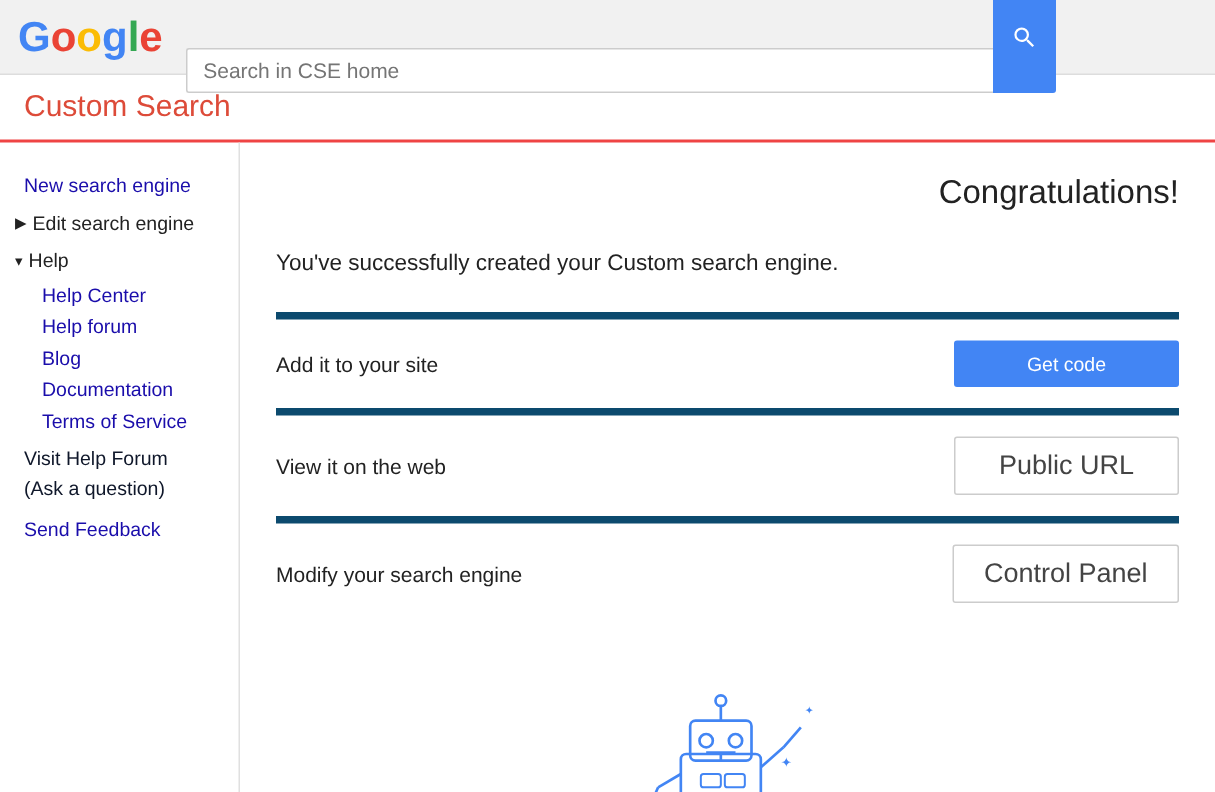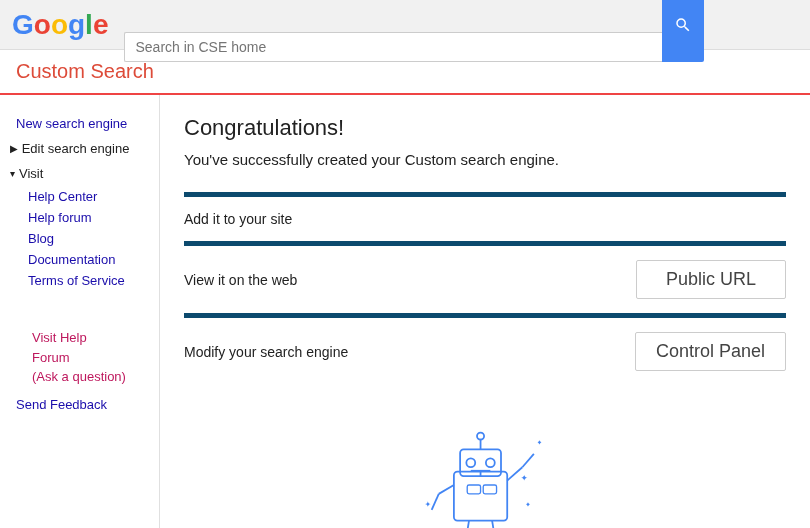--- a/index.html
+++ b/index.html
@@ -100,37 +100,37 @@
     }
     .sidebar-sub .sidebar-item {
       padding: 3px 0;
     }
     .sidebar-item-plain {
       padding: 5px 16px;
       color: #1a0dab;
       cursor: pointer;
     }
     .visit-help {
-      padding: 5px 32px;
-      color: #be185d;
+      padding: 5px 16px;
+      color: #0f172a;
       cursor: pointer;
       line-height: 1.5;
-      margin-top: 32px;
     }
 
     
     #main {
       flex: 1;
       padding: 20px 24px;
     }
     #congrats-title {
       font-size: 22px;
       font-weight: normal;
       color: #222;
-      margin-bottom: 10px;
+      margin-bottom: 26px;
+      text-align: right;
     }
     #congrats-sub {
       font-size: 15px;
       color: #222;
       margin-bottom: 24px;
     }
     .action-row {
       display: flex;
       align-items: center;
       justify-content: space-between;
@@ -207,21 +207,21 @@
   <div id="sidebar">
     <div class="sidebar-item">New search engine</div>
 
     <div class="sidebar-section-header">
       <span class="arrow">▶</span>
       <span>Edit search engine</span>
     </div>
 
     <div class="sidebar-section-header">
       <span class="arrow">▾</span>
-      <span>Visit</span>
+      <span>Help</span>
     </div>
 
     <div class="sidebar-sub">
       <div class="sidebar-item">Help Center</div>
       <div class="sidebar-item">Help forum</div>
       <div class="sidebar-item">Blog</div>
       <div class="sidebar-item">Documentation</div>
       <div class="sidebar-item">Terms of Service</div>
     </div>
 
@@ -232,20 +232,21 @@
 
     <div class="sidebar-item-plain">Send Feedback</div>
   </div>
 
   <div id="main">
     <div id="congrats-title">Congratulations!</div>
     <div id="congrats-sub">You've successfully created your Custom search engine.</div>
 
     <div class="action-row">
       <span class="action-label">Add it to your site</span>
+      <button class="btn-blue">Get code</button>
     </div>
 
     <div class="action-row">
       <span class="action-label">View it on the web</span>
       <button class="btn-white">Public URL</button>
     </div>
 
     <div class="action-row">
       <span class="action-label">Modify your search engine</span>
       <button class="btn-white">Control Panel</button>

